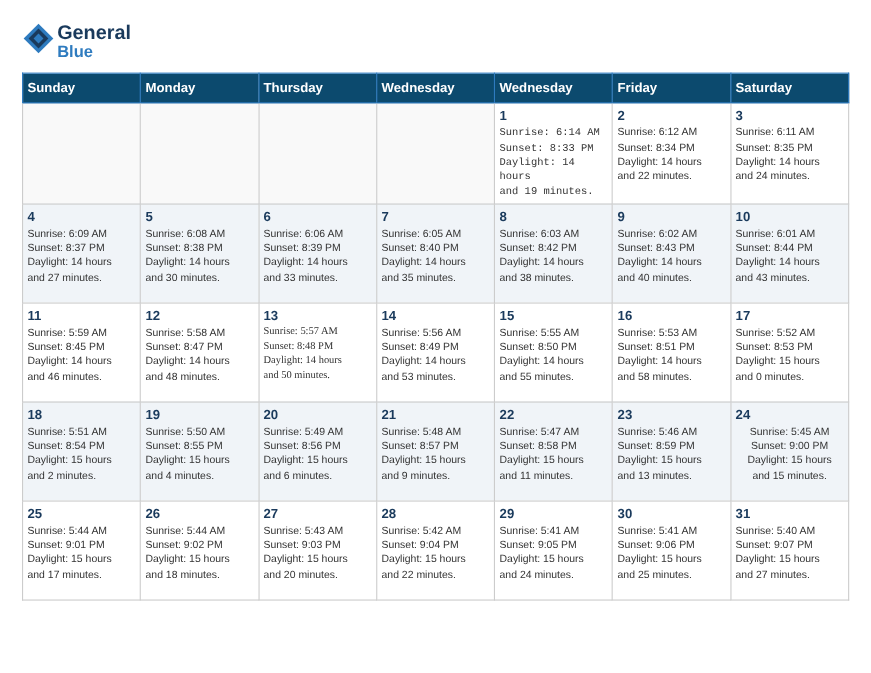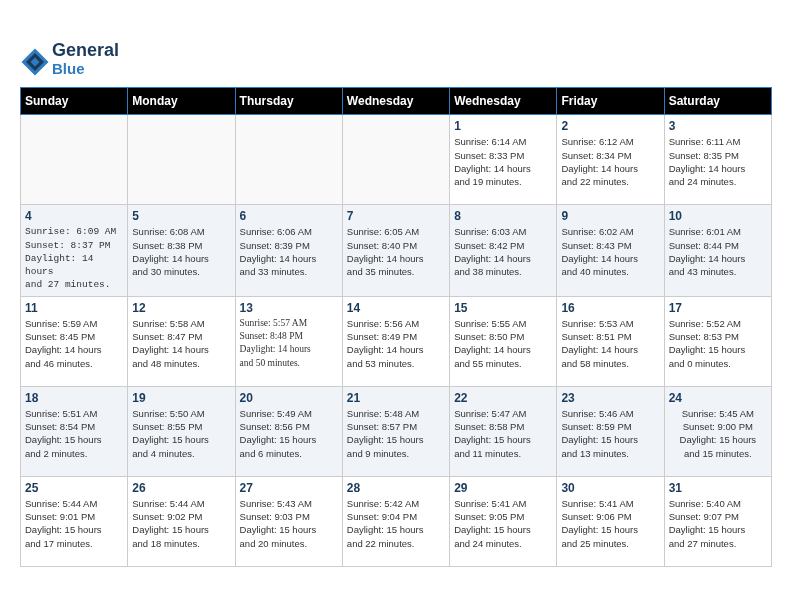--- a/index.html
+++ b/index.html
@@ -14,22 +14,21 @@
       padding: 20px 20px 10px 20px;
     }
     .header {
       display: flex;
       justify-content: space-between;
       align-items: flex-start;
       margin-bottom: 10px;
     }
     .logo {
       display: flex;
-      align-items: flex-end;
-      margin-top: 21px;
+      align-items: flex-start;
     }
     .logo-icon {
       width: 30px;
       height: 30px;
       margin-right: 2px;
     }
     .title-block {
       text-align: right;
     }
     .month-title {
@@ -40,21 +39,21 @@
     .subtitle {
       font-size: 14px;
       color: #333;
     }
     table {
       width: 100%;
       border-collapse: collapse;
       table-layout: fixed;
     }
     thead tr th {
-      background: #000000;
+      background: #0c4a6e;
       color: #fff;
       font-size: 12px;
       font-weight: bold;
       padding: 6px 4px;
       text-align: left;
       border: 1px solid #2e7bbf;
     }
     tbody tr td {
       border: 1px solid #ccc;
       vertical-align: top;
@@ -117,21 +116,21 @@
         </tr>
     </thead>
     <tbody id="calendar-body">
     <tr>
           <td class="empty-cell"></td>
           <td class="empty-cell"></td>
           <td class="empty-cell"></td>
           <td class="empty-cell"></td>
           <td>
             <div class="day-num">1</div>
-            <div class="day-info" style="white-space: pre-line;">Sunrise: 6:14 AM
+            <div class="day-info" style="white-space: pre-line; font-family: Liberation Mono, monospace;">Sunrise: 6:14 AM
 Sunset: 8:33 PM
 Daylight: 14 hours
 and 19 minutes.</div>
           </td>
           <td>
             <div class="day-num">2</div>
             <div class="day-info" style="white-space: pre-line;">Sunrise: 6:12 AM
 Sunset: 8:34 PM
 Daylight: 14 hours
 and 22 minutes.</div>
@@ -140,21 +139,21 @@
             <div class="day-num">3</div>
             <div class="day-info" style="white-space: pre-line;">Sunrise: 6:11 AM
 Sunset: 8:35 PM
 Daylight: 14 hours
 and 24 minutes.</div>
           </td>
         </tr>
         <tr>
           <td>
             <div class="day-num">4</div>
-            <div class="day-info" style="white-space: pre-line; font-family: Liberation Mono, monospace;">Sunrise: 6:09 AM
+            <div class="day-info" style="white-space: pre-line;">Sunrise: 6:09 AM
 Sunset: 8:37 PM
 Daylight: 14 hours
 and 27 minutes.</div>
           </td>
           <td>
             <div class="day-num">5</div>
             <div class="day-info" style="white-space: pre-line;">Sunrise: 6:08 AM
 Sunset: 8:38 PM
 Daylight: 14 hours
 and 30 minutes.</div>

